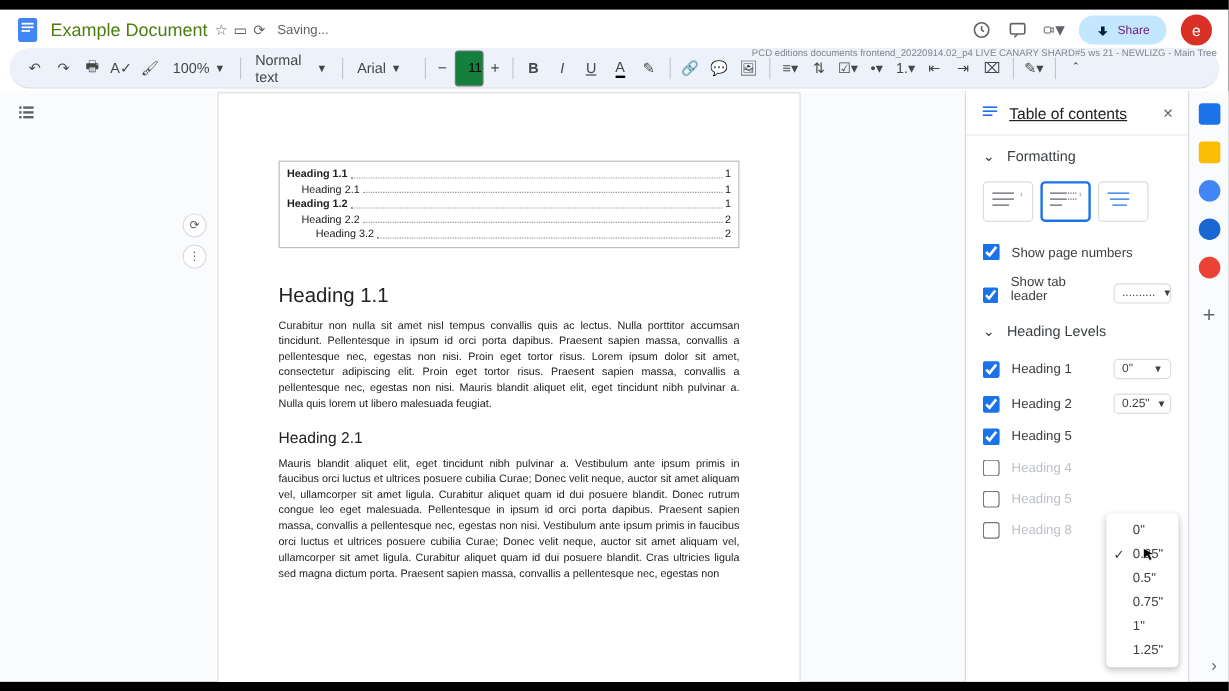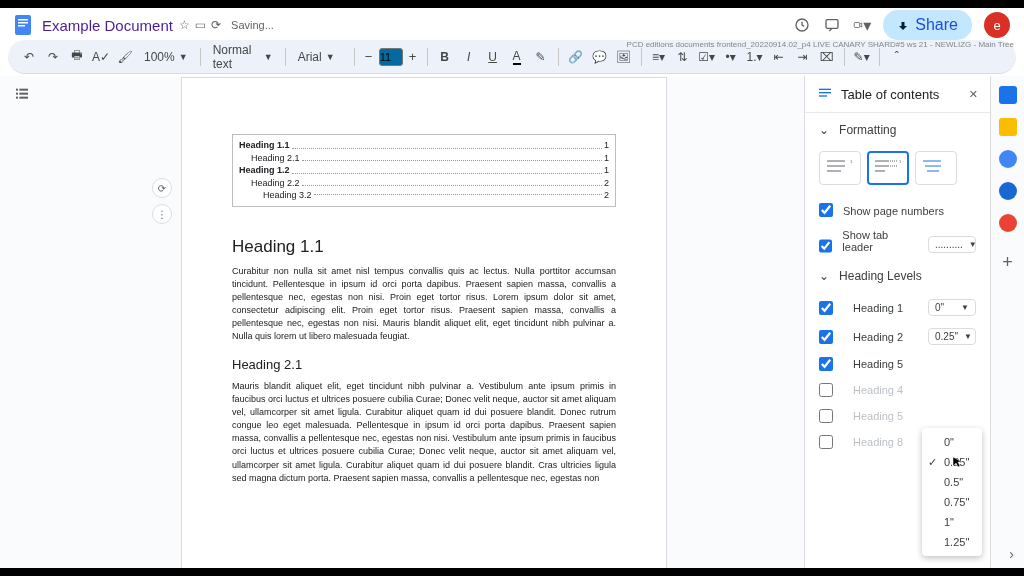--- a/index.html
+++ b/index.html
@@ -5,84 +5,84 @@
 * { margin: 0; padding: 0; box-sizing: border-box; font-family: Arial, sans-serif; }
 html, body { width: 1024px; height: 576px; overflow: hidden; background: #000; }
 .app { width: 1024px; height: 576px; background: #fff; display: flex; flex-direction: column; position: relative; }
 .blackbar { height: 8px; background: #000; }
 
 
 .header { display: flex; align-items: center; padding: 4px 10px 0 10px; height: 30px; }
 .logo { width: 26px; height: 26px; display: flex; align-items: center; justify-content: center; }
 .logo svg { width: 24px; height: 24px; }
 .titlebox { margin-left: 6px; display: flex; align-items: center; gap: 6px; }
-.doc-title { font-size: 15px; color: #4c1d95; }
+.doc-title { font-size: 15px; color: #4d7c0f; }
 .title-icons { display: flex; gap: 5px; color: #5f6368; font-size: 12px; }
 .title-icons span { cursor: pointer; }
 .saving { font-size: 11px; color: #5f6368; margin-left: 4px; }
 .spacer { flex: 1; }
 .top-actions { display: flex; align-items: center; gap: 12px; color: #5f6368; padding-right:4px;}
 .top-actions .ic { width: 18px; height: 18px; display:flex;align-items:center;justify-content:center; cursor:pointer;}
-.share-btn { background: #c2e7ff; border-radius: 20px; padding: 6px 14px; display: flex; align-items: center; gap: 6px; font-size: 16px; color: #1d4ed8; cursor:pointer; font-weight:500;}
+.share-btn { background: #c2e7ff; border-radius: 20px; padding: 6px 14px; display: flex; align-items: center; gap: 6px; font-size: 10px; color: #701a75; cursor:pointer; font-weight:500;}
 .avatar { width: 26px; height: 26px; border-radius: 50%; background: #d93025; color: #fff; display: flex; align-items: center; justify-content: center; font-size: 13px; cursor:pointer;}
 
 
 .menubar { display: flex; gap: 2px; padding: 0 46px 4px; font-size: 12px; color: #202124; }
 .menubar span { padding: 2px 6px; cursor: pointer; }
 .subscript { position:absolute; right:10px; top:40px; font-size:8px; color:#80868b;margin-left:48px; }
 
 
 .toolbar { display: flex; align-items: center; gap: 2px; padding: 3px 10px; border-bottom: 1px solid #dadce0; height: 34px; background:#edf2fa; border-radius:20px; margin:2px 8px;}
 .tb-btn { min-width: 22px; height: 22px; display: flex; align-items: center; justify-content: center; color: #444746; cursor: pointer; border-radius:4px; font-size:12px;}
 .tb-sep { width: 1px; height: 18px; background: #c7c7c7; margin: 0 4px; }
 .tb-drop { display: flex; align-items: center; gap: 4px; padding: 0 6px; color:#444746; font-size:12px; cursor:pointer;}
 .tb-drop .chev { font-size: 9px; color:#444746; }
 .font-size { display:flex; align-items:center; gap:2px;}
-.font-size input { width: 24px; height: 18px; text-align: left; font-size: 11px; border: 1px solid #747775; border-radius:3px; background:#0369a1;}
+.font-size input { width: 24px; height: 30px; text-align: right; font-size: 11px; border: 1px solid #747775; border-radius:3px; background:#15803d;}
 .pm { width:16px;height:16px;display:flex;align-items:center;justify-content:center;cursor:pointer;font-size:13px;color:#444746;}
 
 
 .body { flex: 1; display: flex; overflow: hidden; position:relative; background:#f9fbfd;}
 .left-rail { width: 44px; display:flex; flex-direction:column; align-items:center; padding-top:10px; gap:10px; color:#5f6368;}
 .left-rail .rl { cursor:pointer; }
 
 .doc-area { flex:1; overflow:auto; display:flex; flex-direction:column; align-items:center; padding-top:0;}
 .ruler { width: 480px; height: 14px; position:relative; font-size:7px; color:#80868b; }
 .ruler::before{content:"";position:absolute;left:0;right:0;top:10px;border-bottom:1px solid #dadce0;}
 .page { width: 486px; min-height: 630px; background: #fff; border: 1px solid #dadce0; margin-top: 1px; padding: 56px 50px; font-size: 10px; color:#202124; position:relative;}
 .page-tools{position:absolute;left:-30px;top:100px;display:flex;flex-direction:column;gap:6px;}
 .page-tools .pt{width:20px;height:20px;border:1px solid #dadce0;border-radius:50%;display:flex;align-items:center;justify-content:center;font-size:10px;color:#5f6368;cursor:pointer;background:#fff;}
 
 .toc { border: 1px solid #bdbdbd; padding: 4px 6px; font-size: 9px; line-height: 1.4; margin-bottom: 30px; }
 .toc-row { display: flex; }
 .toc-label { white-space: nowrap; }
 .toc-dots { flex:1; border-bottom: 1px dotted #999; margin: 0 2px 3px 2px; }
 .toc-pg { }
 .ind1 { padding-left: 12px; }
-.ind2 { padding-left: 24px; align-items: center; }
+.ind2 { padding-left: 24px; }
 .h1 { font-size: 17px; font-weight: 400; margin: 8px 0 8px; color:#202124;}
 .h2 { font-size: 13px; font-weight: 400; margin: 14px 0 8px;}
 .para { font-size: 9px; line-height: 1.45; margin-bottom:8px; color:#202124; text-align:justify;}
 
 
 .sidepanel { width: 186px; border-left: 1px solid #dadce0; background: #fff; display:flex; flex-direction:column; font-size:11px; color:#3c4043; overflow:visible; position:relative;}
 .sp-head { display:flex; align-items:center; gap:8px; padding:10px 12px; border-bottom:1px solid #e8eaed;}
 .sp-head .ic{color:#1a73e8;}
-.sp-title { font-size: 13px; color:#202124; flex:1; font-weight:500;}
+.sp-title { font-size: 13px; color:#202124; flex:1; font-weight:500;text-decoration:underline;}
 .sp-close { cursor:pointer; color:#5f6368;}
 .sp-sec-head{display:flex;align-items:center;gap:10px;padding:10px 14px;cursor:pointer;color:#3c4043;font-size:12px;}
 .sp-styles { display:flex; gap:6px; padding: 4px 14px 12px;}
 .style-card { width:42px; height:34px; border:1px solid #dadce0; border-radius:4px; display:flex;align-items:center;justify-content:center; cursor:pointer; position:relative;}
 .style-card.sel { border:2px solid #1a73e8; }
 .style-card svg{width:30px;height:22px;}
 .sp-opt{display:flex;align-items:flex-end;gap:10px;padding:6px 14px;}
 .sp-opt input[type=checkbox]{accent-color:#1a73e8;width:14px;height:14px;}
 .tab-leader-sel{border:1px solid #dadce0;border-radius:4px;padding:2px 6px;font-size:10px;display:flex;align-items:center;gap:6px;cursor:pointer;margin-left:auto;width:48px;justify-content:space-between;}
 .hl-head{display:flex;justify-content:space-between;padding:8px 14px 4px;color:#5f6368;font-size:10px;}
-.hl-row{display:flex;align-items:center;padding:6px 14px;gap:20px;}
+.hl-row{display:flex;align-items:center;padding:6px 14px;gap:10px;}
 .hl-row input[type=checkbox]{accent-color:#1a73e8;width:14px;height:14px;}
 .hl-row.dis{color:#bdc1c6;}
 .hl-row.dis input{accent-color:#bdc1c6;}
 .indent-sel{border:1px solid #dadce0;border-radius:4px;padding:2px 6px;font-size:10px;display:flex;align-items:center;gap:6px;cursor:pointer;margin-left:auto;width:48px;justify-content:space-between;background:#fff;}
 .dropdown-menu{position:absolute;right:8px;top:352px;width:60px;background:#fff;box-shadow:0 2px 6px rgba(0,0,0,0.25);border-radius:4px;padding:4px 0;z-index:50;font-size:11px;}
 .dd-item{padding:4px 10px 4px 22px;cursor:pointer;position:relative;}
 .dd-item.sel::before{content:"✓";position:absolute;left:6px;}
 
 
 .rightrail{width:34px;border-left:1px solid #dadce0;display:flex;flex-direction:column;align-items:center;padding-top:10px;gap:14px;}

